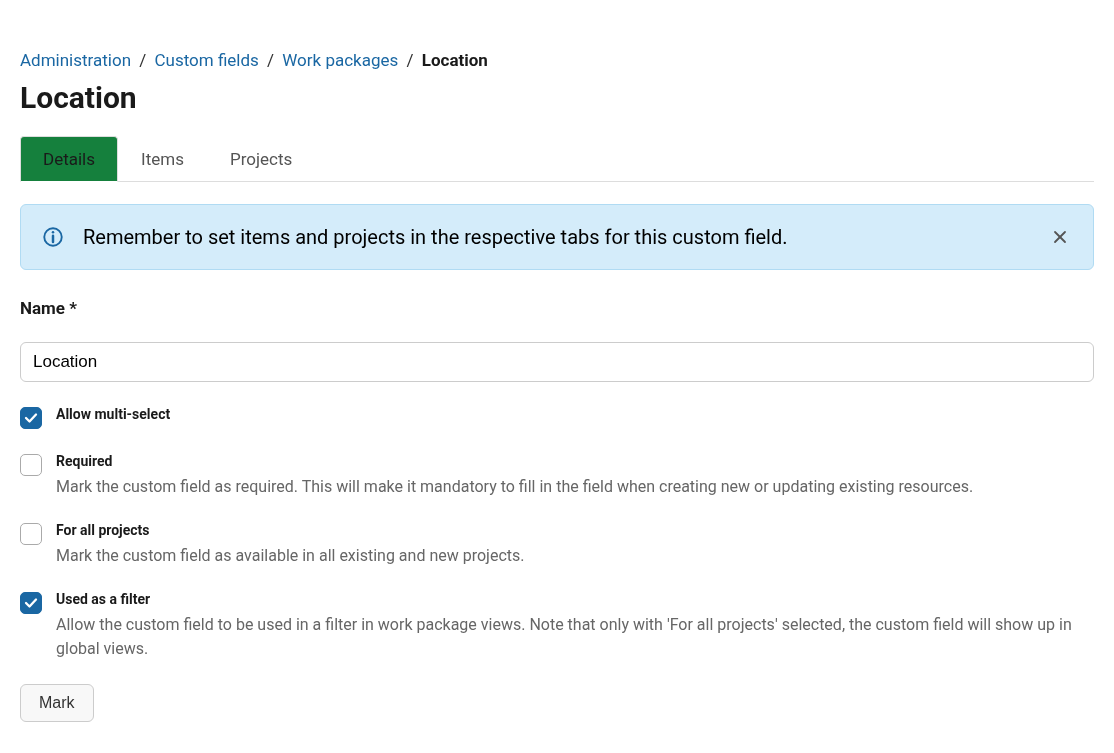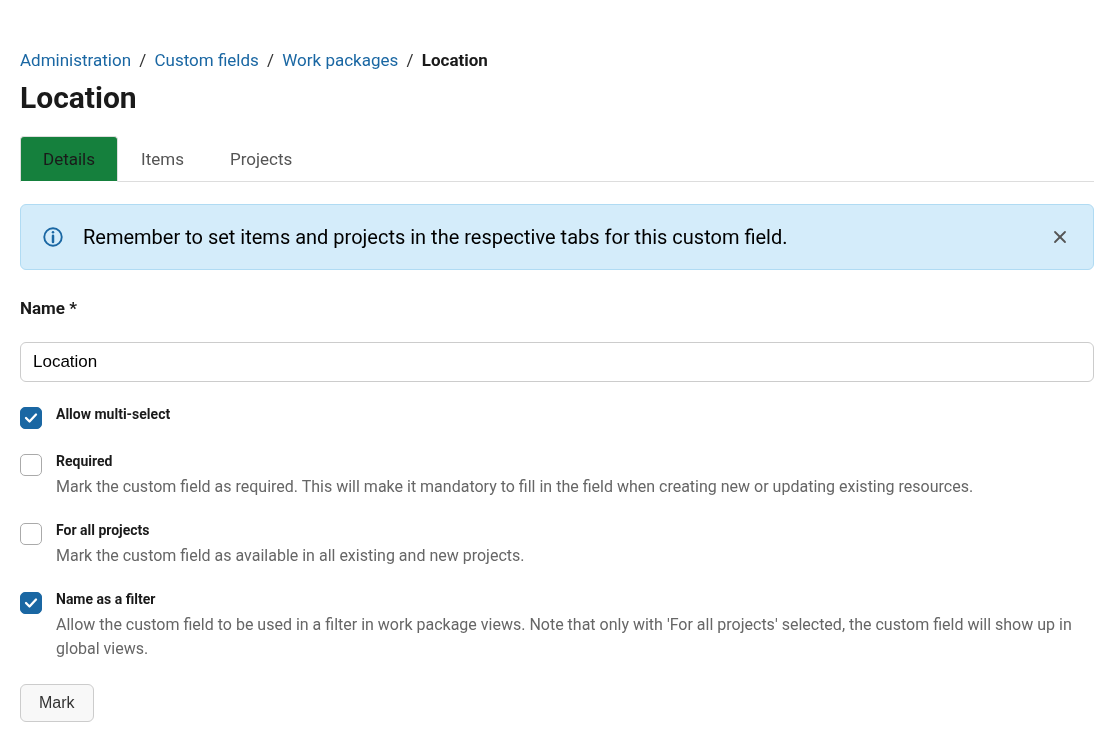--- a/index.html
+++ b/index.html
@@ -248,21 +248,21 @@
   </div>
 </div>
 
 <div class="checkbox-row">
   <div class="cb checked">
     <svg width="14" height="14" viewBox="0 0 14 14">
         <path d="M2 7 L5.5 10.5 L12 3.5" stroke="#fff" stroke-width="2.3" fill="none" stroke-linecap="round" stroke-linejoin="round"></path>
       </svg>
   </div>
   <div>
-    <span class="cb-label">Name as a filter</span>
+    <span class="cb-label">Used as a filter</span>
     <div class="cb-help">Allow the custom field to be used in a filter in work package views. Note that only with 'For all projects' selected, the custom field will show up in global views.</div>
   </div>
 </div>
 
 <button class="btn-save">Mark</button>
 
 
 
 
 </body></html>

